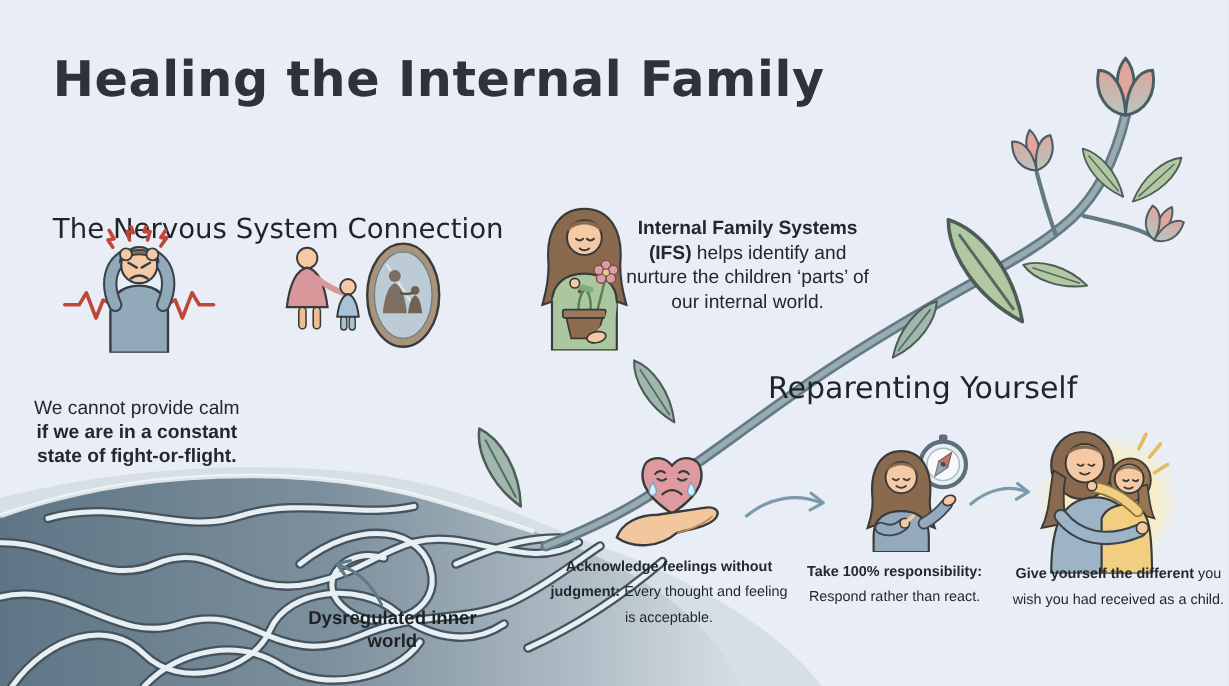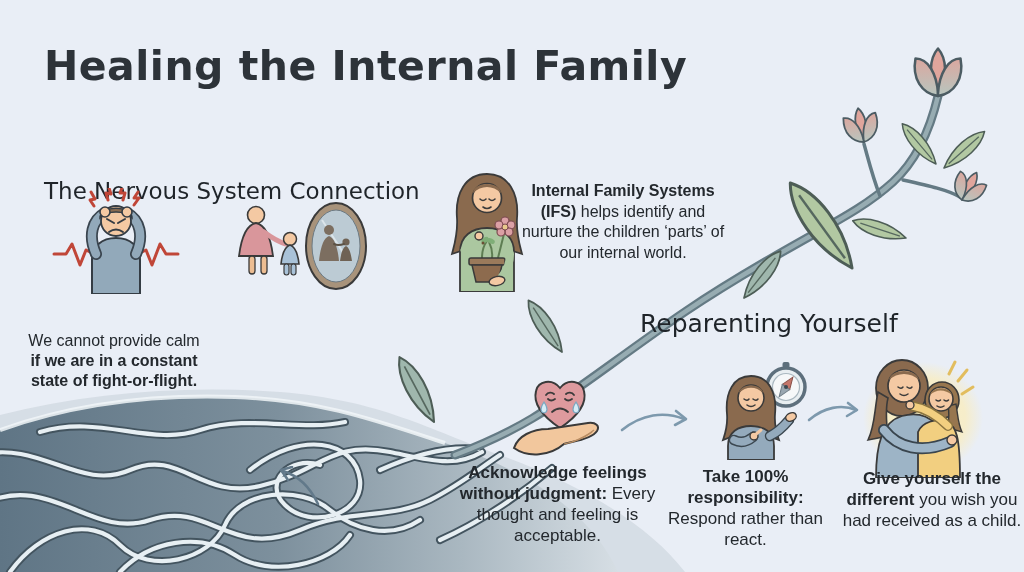--- a/index.html
+++ b/index.html
@@ -4,21 +4,21 @@
 <style>
   html,body{margin:0;padding:0;background:#dfe5ee;}
   .stage{position:relative;width:1024px;height:572px;overflow:hidden;
          background:#e9eef6;font-family:"Liberation Sans",sans-serif;color:#23282d;}
   .abs{position:absolute;}
   .title{font-family:"DejaVu Sans",sans-serif;font-weight:600;font-size:41px;
          letter-spacing:.5px;color:#2d3339;}
   .h2{font-family:"DejaVu Sans",sans-serif;font-weight:500;color:#1f2429;}
   .cap{text-align:center;font-size:16px;line-height:20px;color:#23282d;}
   .cap b{font-weight:700;}
-  .step-cap{font-size:17px;line-height:21px;}
+  .step-cap{font-size:12px;line-height:21px;}
   .label-bold{font-weight:700;font-size:15.5px;line-height:19px;text-align:center;color:#1d2227;}
   .glow{width:162px;height:152px;border-radius:50%;
         background:radial-gradient(closest-side,#f9efc2 0%,#f6edca 52%,rgba(246,237,202,0) 74%);}
   svg{display:block;}
 </style>
 </head>
 <body>
 
 <div class="stage">
 
@@ -287,14 +287,15 @@
   <div class="abs cap step-cap" style="left:838px;top:468px;width:188px;">
     <b>Give yourself the different</b><span> you wish you had received as a child.</span>
   </div>
 
   <svg class="abs" style="left:276px;top:466px;" width="46" height="42" viewBox="0 0 46 42">
     <g fill="none" stroke="#62798a" stroke-width="2.6" stroke-linecap="round" stroke-linejoin="round">
       <path d="M42 38 C 34 21 23 10 7 5"></path>
       <path d="M16 1 L5 4 L12 14"></path>
     </g>
   </svg>
+  <div class="abs label-bold" style="left:252px;top:506px;width:150px;">Dysregulated inner world</div>
 
 </div>
 
 </body></html>

